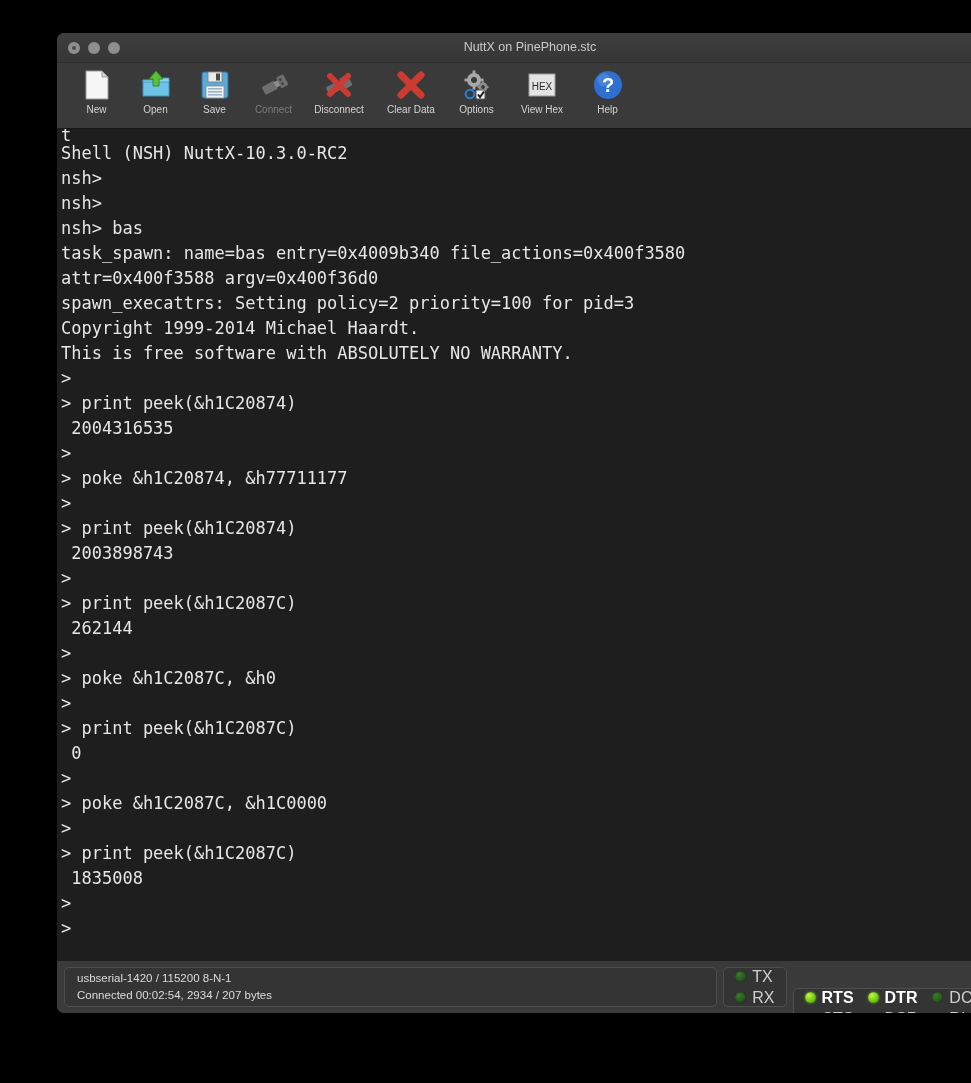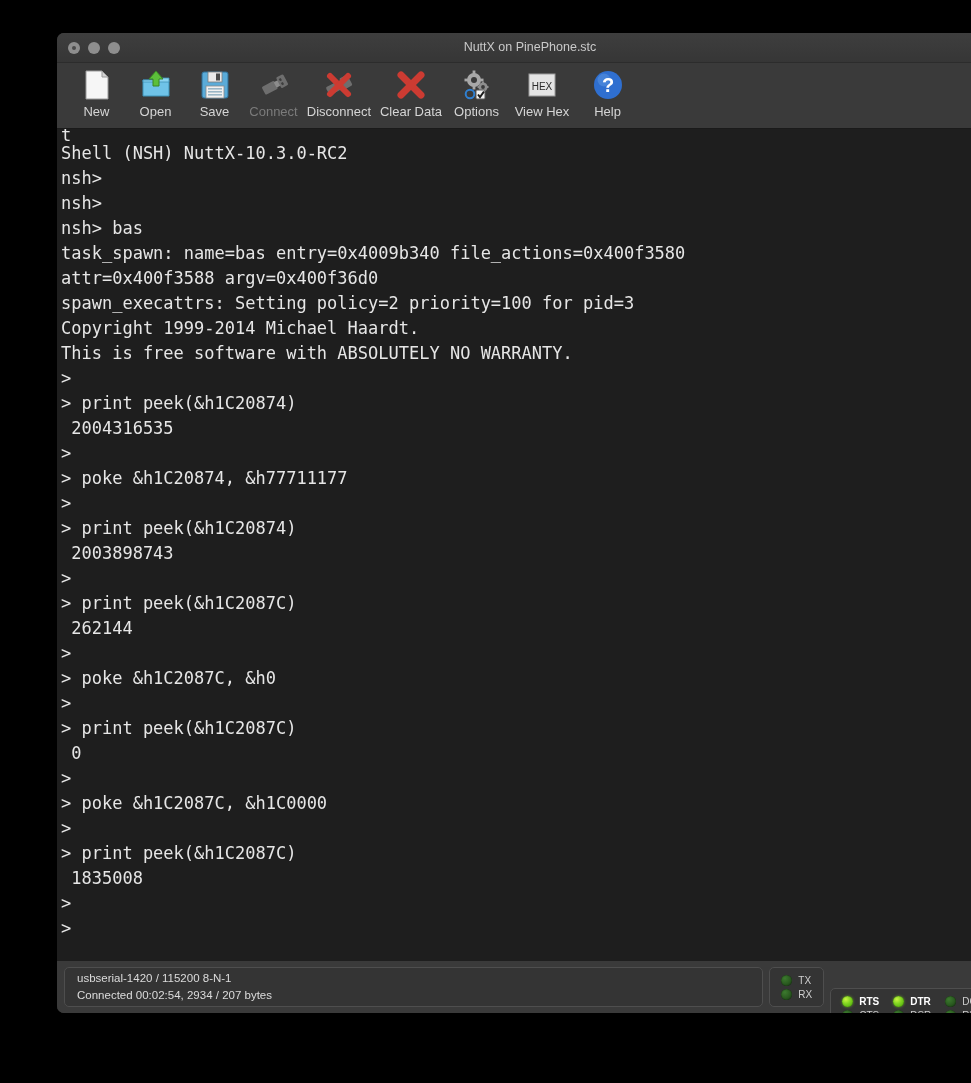--- a/index.html
+++ b/index.html
@@ -87,21 +87,21 @@
     cursor: default;
   }
   .tbitem.wide { width: 72px; }
   .tbicon {
     height: 34px;
     display: flex;
     align-items: center;
     justify-content: center;
   }
   .tblabel {
-    font-size: 13px;
+    font-size: 10px;
     color: #d5d5d5;
     margin-top: 2px;
     white-space: nowrap;
     font-family: "Liberation Sans", sans-serif;
   }
   .tbitem.disabled .tblabel { color: #7b7b7b; }
 
   
   #terminal-wrap {
     flex: 1 1 auto;
@@ -201,21 +201,21 @@
     border-radius: 50%;
     background: radial-gradient(circle at 35% 30%, #3c7a2e 0%, #2a5a20 55%, #16330f 100%);
     box-shadow: inset 0 0 1px #0b1b08;
     flex: 0 0 auto;
   }
   .led.on {
     background: radial-gradient(circle at 35% 30%, #c8f542 0%, #7ed220 45%, #46a408 100%);
     box-shadow: 0 0 3px rgba(140,230,40,0.55), inset 0 0 1px #2e6b06;
   }
   .ledlabel {
-    font-size: 10px;
+    font-size: 16px;
     color: #cfcfcf;
     white-space: nowrap;
     font-family: "Liberation Sans", sans-serif;
   }
   .led-cell.active .ledlabel { color: #ffffff; font-weight: bold; }
 </style>
 </head>
 <body>
 
 <div id="window">

